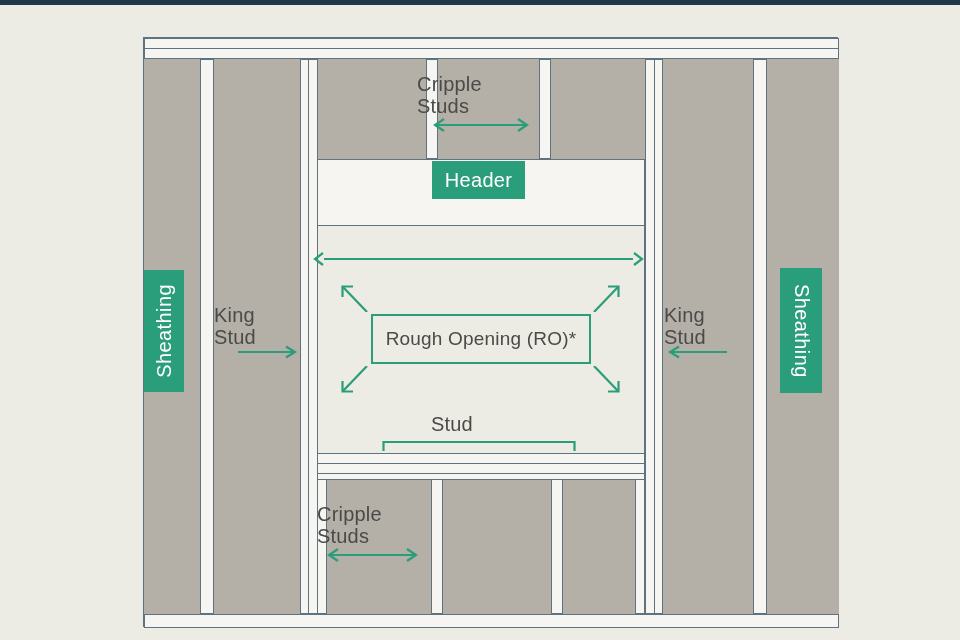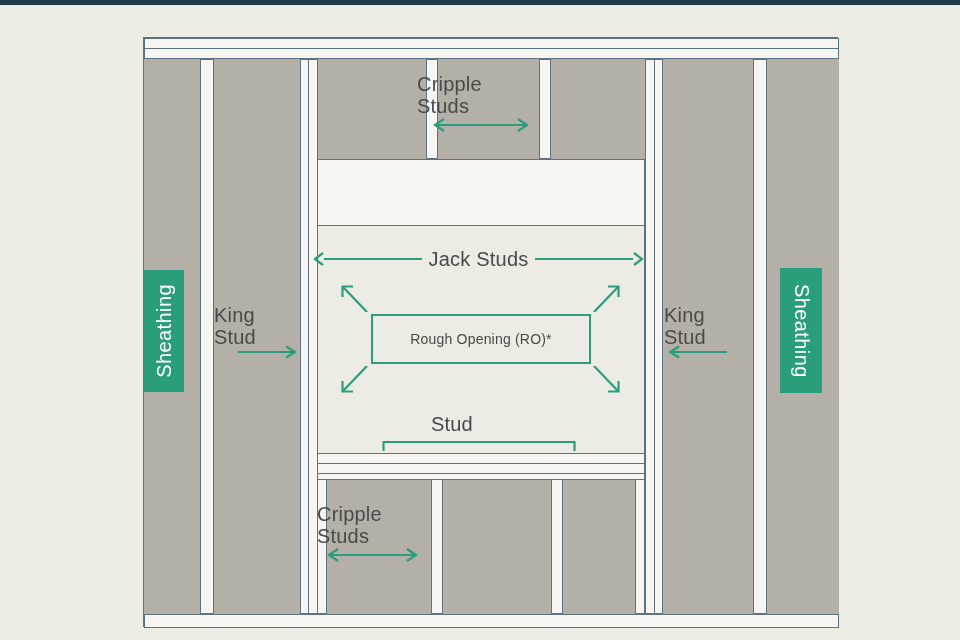--- a/index.html
+++ b/index.html
@@ -18,21 +18,21 @@
   .opening{position:absolute;background:var(--background);border:1px solid var(--member-outline)}
   .lbl{position:absolute;color:var(--label-text);font-size:20px;line-height:1.12;text-align:left;letter-spacing:.2px}
   .badge{position:absolute;background:var(--accent-green);color:#fff;display:flex;align-items:center;justify-content:center;font-size:20px;letter-spacing:.3px}
   .vlabel{position:absolute;background:var(--accent-green);color:#fff;display:flex;align-items:center;justify-content:center;font-size:20px;letter-spacing:.4px}
   .vlabel span{writing-mode:vertical-rl}
   .vlabel.up span{transform:rotate(180deg)}
   .arrow{position:absolute;color:var(--accent-green)}
   .jackrow{position:absolute;display:flex;align-items:center;color:var(--accent-green)}
   .jackrow .line{flex:1;height:2.2px;background:var(--accent-green)}
   .jackrow .txt{color:var(--label-text);font-size:20px;letter-spacing:.2px;padding:0 7px;white-space:nowrap}
-  .robox{position:absolute;border:2px solid var(--accent-green);display:flex;align-items:center;justify-content:center;color:var(--label-text);font-size:14px;letter-spacing:.2px}
+  .robox{position:absolute;border:2px solid var(--accent-green);display:flex;align-items:center;justify-content:center;color:var(--label-text);font-size:19px;letter-spacing:.2px}
   svg{display:block}
 </style>
 </head>
 <body>
 
 <div class="stage">
   <div class="topbar"></div>
 
   <div class="wall">
 
@@ -74,27 +74,29 @@
     <span>Studs</span>
   </div>
   <div class="arrow" style="left:431px;top:117px">
     <svg width="100" height="16" viewBox="0 0 100 16" fill="none" stroke="currentColor" stroke-width="2.2">
       <line x1="4" y1="8" x2="96" y2="8"></line>
         <path d="M13 2 L4 8 L13 14"></path>
         <path d="M87 2 L96 8 L87 14"></path>
     </svg>
   </div>
 
+  <div class="badge" style="left:432px;top:161px;width:93px;height:38px">
+    <span>Header</span>
+  </div>
 
   <div class="jackrow" style="left:313px;top:249px;width:331px;height:20px">
     <svg width="11" height="16" viewBox="0 0 11 16" fill="none" stroke="currentColor" stroke-width="2.2">
         <path d="M10 2 L2 8 L10 14"></path>
       </svg>
     <div class="line"></div>
-    <span class="txt">Jack Studs</span>
     <div class="line"></div>
     <svg width="11" height="16" viewBox="0 0 11 16" fill="none" stroke="currentColor" stroke-width="2.2">
         <path d="M1 2 L9 8 L1 14"></path>
       </svg>
   </div>
 
   <div class="robox" style="left:371px;top:314px;width:220px;height:50px">
     <span>Rough Opening (RO)*</span>
   </div>
   <div class="arrow" style="left:338px;top:282px">

